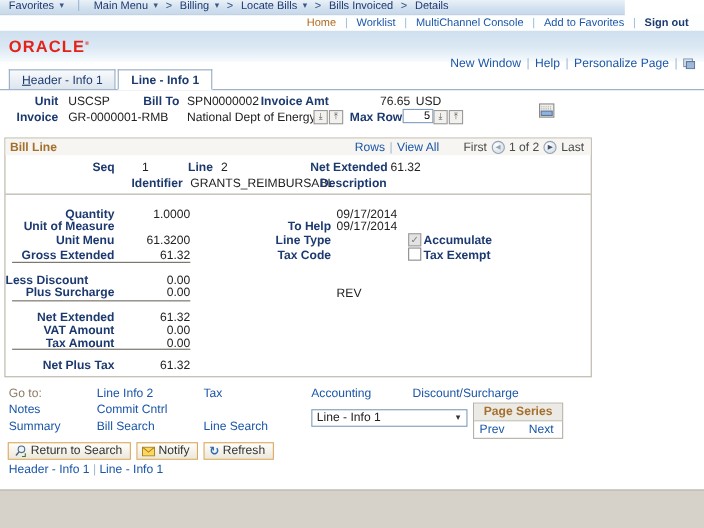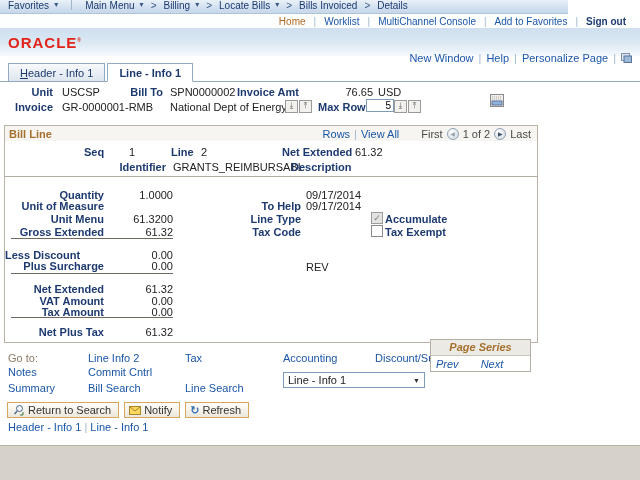--- a/index.html
+++ b/index.html
@@ -74,22 +74,22 @@
   .cb.checked{background:#e3e3e1;border-color:#9c9c9c;}
   .cb.checked .cbmark{visibility:visible;}
 
   
   #pageseries-select{position:absolute;left:283px;top:372px;width:142px;height:16px;
     border:1px solid #7f9db9;background:#fff;display:flex;align-items:center;
     justify-content:space-between;padding:0 4px;box-sizing:border-box;cursor:pointer;}
   #pageseries-select .selarrow{font-size:7px;color:#333;}
 
   
-  #pageseries-box{position:absolute;left:430px;top:339px;width:101px;height:33px;
-    border:1px solid #b5b0a5;background:#fff;box-sizing:border-box;font-style:italic;}
+  #pageseries-box{position:absolute;left:430px;top:366px;width:82px;height:33px;
+    border:1px solid #b5b0a5;background:#fff;box-sizing:border-box;}
   #pageseries-head{height:15px;background:#eceae4;border-bottom:1px solid #c9c4b8;
     text-align:center;line-height:15px;}
   #pageseries-links{display:flex;gap:22px;padding:2px 0 0 5px;}
 
   
   #toolbar{position:absolute;left:7px;top:402px;display:flex;gap:5px;}
   .btn{display:flex;align-items:center;gap:3px;border:1px solid #d9a75c;
     background:linear-gradient(180deg,#fffefb 0%,#ece7db 100%);
     padding:1px 7px 1px 4px;font-size:11px;color:#333;cursor:pointer;}
   .refresh-glyph{color:#2d6cb5;font-weight:bold;font-family:"DejaVu Sans",sans-serif;font-size:11px;line-height:11px;}

